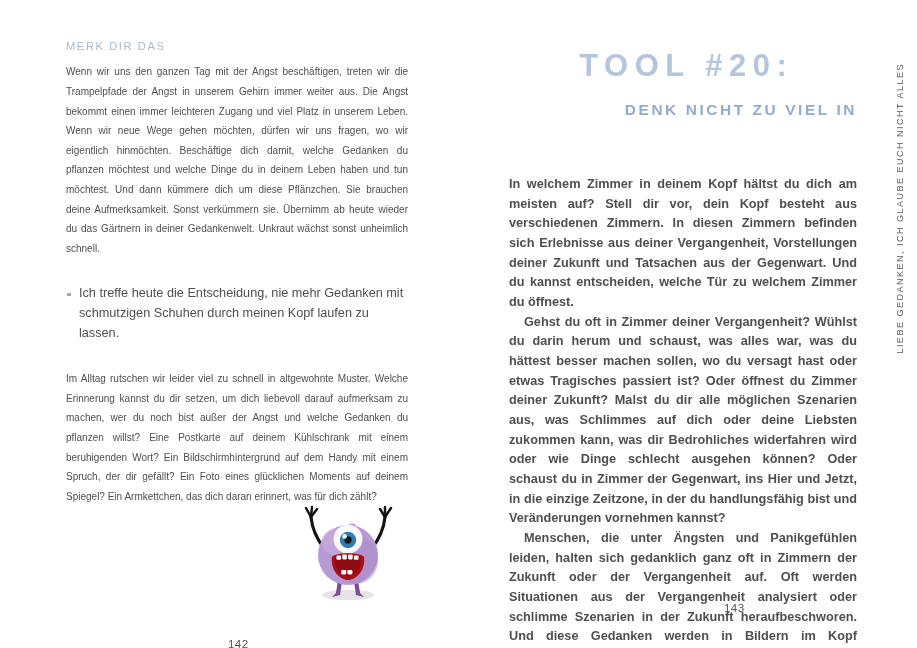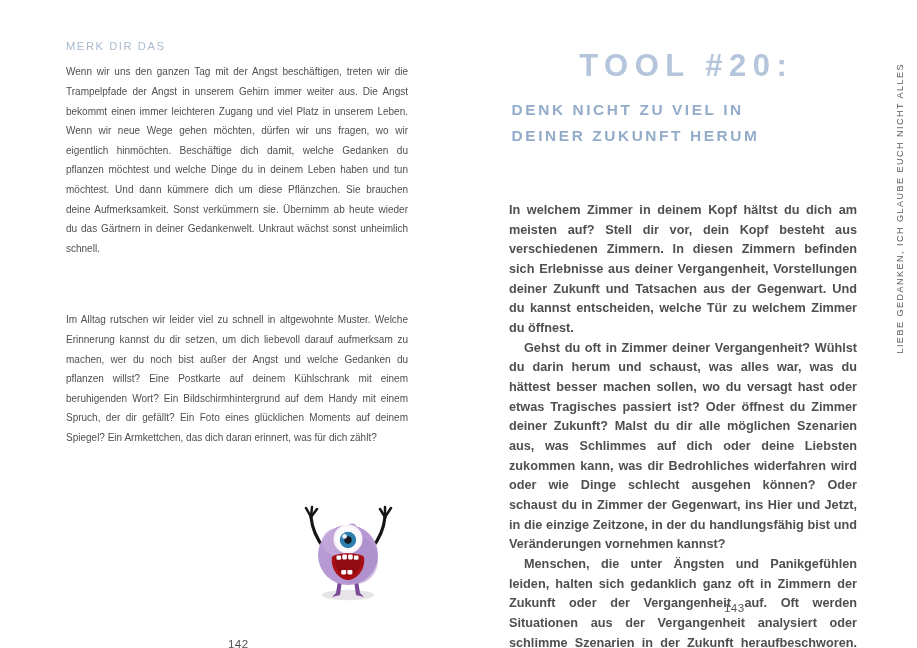--- a/index.html
+++ b/index.html
@@ -102,21 +102,21 @@
     text-align: center;
     line-height: 1.1;
     margin: 9px 0 0 0;
     text-indent: 6.5px;
   }
   .tool-subtitle {
     font-size: 15.4px;
     font-weight: 700;
     letter-spacing: 2.6px;
     color: #92acc9;
-    text-align: left;
+    text-align: right;
     line-height: 26px;
     margin: 14px 0 0 0;
     text-indent: 2.6px;
   }
 
   .right-body {
     margin-top: 52px;
   }
   .right-body p {
     font-size: 12.7px;
@@ -166,20 +166,23 @@
 
 <div class="spread">
 
   <div class="page-left">
 
     <h2 class="section-heading">MERK DIR DAS</h2>
     <p class="body-par">Wenn wir uns den ganzen Tag mit der Angst beschäftigen, treten wir die Trampelpfade der Angst in unserem Gehirn immer weiter aus. Die Angst bekommt einen immer leichteren Zugang und viel Platz in unserem Leben. Wenn wir neue Wege gehen möchten, dürfen wir uns fragen, wo wir eigentlich hinmöchten. Beschäftige dich damit, welche Gedanken du pflanzen möchtest und welche Dinge du in deinem Leben haben und tun möchtest. Und dann kümmere dich um diese Pflänzchen. Sie brauchen deine Aufmerksamkeit. Sonst verkümmern sie. Übernimm ab heute wieder du das Gärtnern in deiner Gedankenwelt. Unkraut wächst sonst unheimlich schnell.</p>
 
     <div class="block-gap"></div>
 
+    <ul class="bullet-list">
+      <li>Ich treffe heute die Entscheidung, nie mehr Gedanken mit schmutzigen Schuhen durch meinen Kopf laufen zu lassen.</li>
+    </ul>
 
     <div class="block-gap"></div>
 
     <p class="body-par">Im Alltag rutschen wir leider viel zu schnell in altgewohnte Muster. Welche Erinnerung kannst du dir setzen, um dich liebevoll darauf aufmerksam zu machen, wer du noch bist außer der Angst und welche Gedanken du pflanzen willst? Eine Postkarte auf deinem Kühlschrank mit einem beruhigenden Wort? Ein Bildschirmhintergrund auf dem Handy mit einem Spruch, der dir gefällt? Ein Foto eines glücklichen Moments auf deinem Spiegel? Ein Armkettchen, das dich daran erinnert, was für dich zählt?</p>
   </div>
 
   <div class="monster-wrap">
     <svg width="120" height="104" viewBox="0 0 120 104">
 
       <ellipse cx="62" cy="95" rx="26" ry="5.2" fill="#e6e4e8"></ellipse>
@@ -228,21 +231,20 @@
         <rect x="55.2" y="70.0" width="5.0" height="4.4" rx="1.1" fill="#ffffff"></rect>
         <rect x="61.4" y="70.0" width="5.0" height="4.4" rx="1.1" fill="#ffffff"></rect>
       </g>
     </svg>
   </div>
 
   <div class="page-right">
     <h1 class="tool-number">TOOL #20:</h1>
     <div class="tool-subtitle">
       <div>DENK NICHT ZU VIEL IN</div>
-      <div>DEINER ZUKUNFT HERUM</div>
     </div>
 
     <div class="right-body">
       <p>In welchem Zimmer in deinem Kopf hältst du dich am meisten auf? Stell dir vor, dein Kopf besteht aus verschiedenen Zimmern. In diesen Zimmern befinden sich Erlebnisse aus deiner Vergangenheit, Vorstellungen deiner Zukunft und Tatsachen aus der Gegenwart. Und du kannst entscheiden, welche Tür zu welchem Zimmer du öffnest.</p>
       <p class="indent">Gehst du oft in Zimmer deiner Vergangenheit? Wühlst du darin herum und schaust, was alles war, was du hättest besser machen sollen, wo du versagt hast oder etwas Tragisches passiert ist? Oder öffnest du Zimmer deiner Zukunft? Malst du dir alle möglichen Szenarien aus, was Schlimmes auf dich oder deine Liebsten zukommen kann, was dir Bedrohliches widerfahren wird oder wie Dinge schlecht ausgehen können? Oder schaust du in Zimmer der Gegenwart, ins Hier und Jetzt, in die einzige Zeitzone, in der du handlungsfähig bist und Veränderungen vornehmen kannst?</p>
       <p class="indent">Menschen, die unter Ängsten und Panikgefühlen leiden, halten sich gedanklich ganz oft in Zimmern der Zukunft oder der Vergangenheit auf. Oft werden Situationen aus der Vergangenheit analysiert oder schlimme Szenarien in der Zukunft heraufbeschworen. Und diese Gedanken werden in Bildern im Kopf ausgeschmückt, sodass sie sich auch richtig real anfühlen. Kennst du das? Vielleicht siehst du dich schon in einem Krankenbett liegen und drei Ärzte, die sich über dich beugen. Der Angstkreislauf ist in Gang gekommen. Dein Nervensystem wird aktiv. Es springen dieselben Gehirnareale an, die auch aktiv werden würden, wenn du tatsächlich in so einer Situation wärst.</p>
     </div>
   </div>
 
   <div class="folio folio-left">142</div>

